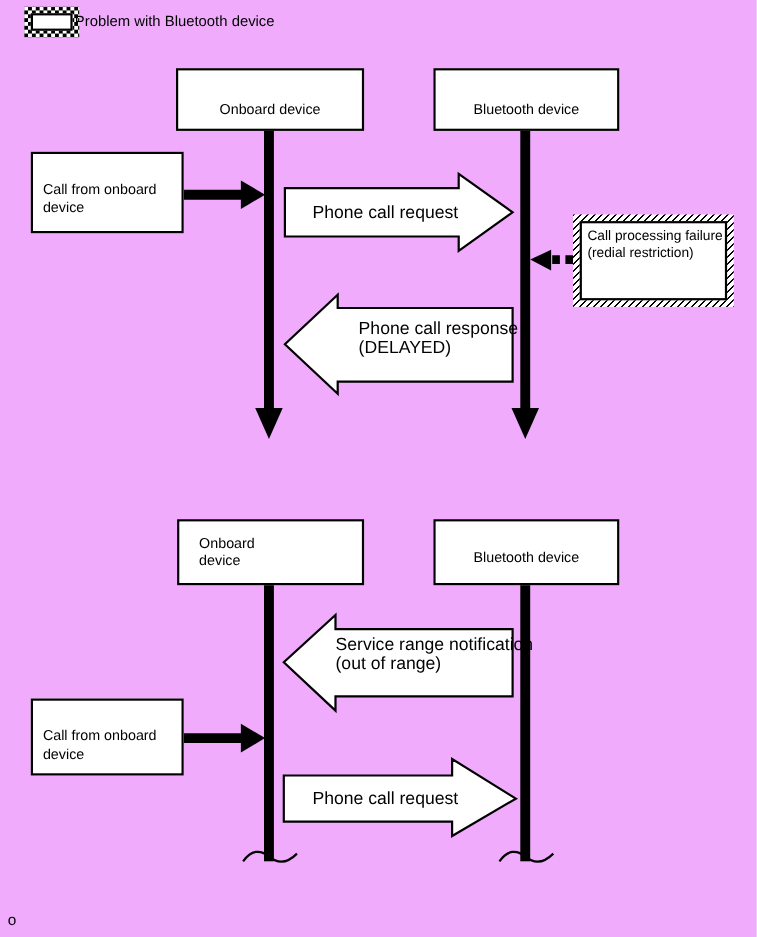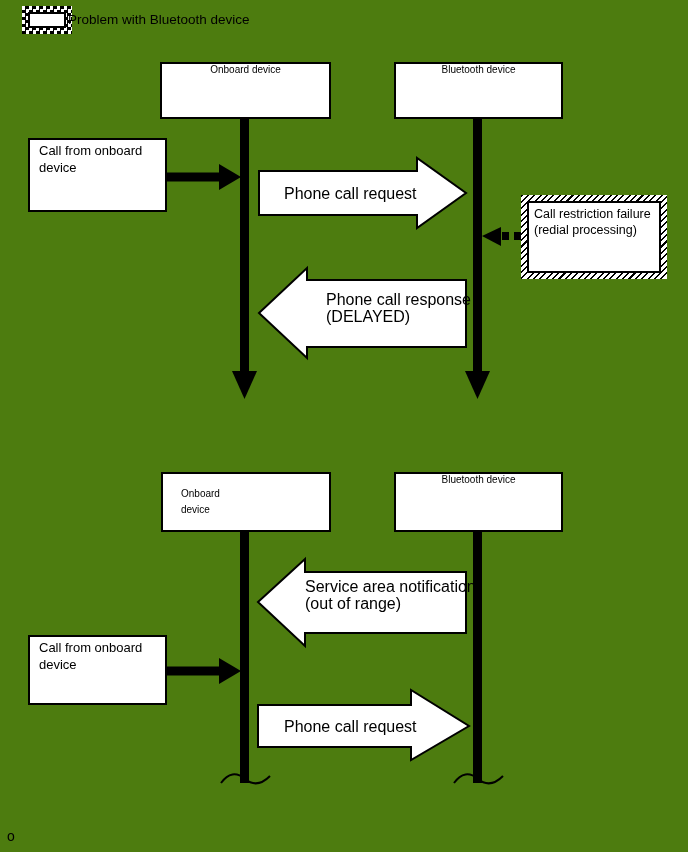--- a/index.html
+++ b/index.html
@@ -1,43 +1,43 @@
 <!DOCTYPE html>
 <html><head>
 <meta charset="utf-8">
 <style>
   html,body{margin:0;padding:0;background:#ffffff;}
   .canvas{
-    position:relative;width:688px;height:852px;background:#4d7c0f;
+    position:relative;width:688px;height:852px;background:#f0abfc;
     font-family:"Liberation Sans",sans-serif;color:#000;overflow:hidden;
   }
   .abs{position:absolute;box-sizing:border-box;}
   svg.linework{position:absolute;left:0;top:0;}
   
   .legend-icon{
     left:22px;top:6px;width:50px;height:28px;padding:6px;
     background:repeating-conic-gradient(#000 0% 25%, #fff 0% 50%);
     background-size:7px 7px;
   }
   .legend-icon .inner{width:100%;height:100%;background:#fff;border:2px solid #000;box-sizing:border-box;}
   .legend-label{left:68px;top:12px;font-size:13.5px;white-space:nowrap;}
   
   .actorbox{
-    border:2px solid #000;background:#fff;font-size:10px;
-    display:flex;align-items:flex-start;justify-content:center;text-align:center;
+    border:2px solid #000;background:#fff;font-size:13px;
+    display:flex;align-items:flex-end;justify-content:center;text-align:center;
   }
   .box-onboard-1{left:160px;top:62px;width:171px;height:57px;padding-bottom:10px;}
   .box-bluetooth-1{left:394px;top:62px;width:169px;height:57px;padding-bottom:10px;}
   .box-onboard-2{left:161px;top:472px;width:170px;height:60px;display:block;padding:12px 0 0 18px;text-align:left;line-height:16px;}
   .box-bluetooth-2{left:394px;top:472px;width:169px;height:60px;padding-bottom:16px;}
   .box-onboard-2 span{display:block;}
   
   .callbox{
     border:2px solid #000;background:#fff;font-size:13px;line-height:17px;
-    padding:2px 0 0 9px;
+    padding:23px 0 0 9px;
   }
   .callbox span{display:block;}
   .callbox-1{left:28px;top:138px;width:139px;height:74px;}
   .callbox-2{left:28px;top:635px;width:139px;height:70px;}
   
   .failure-outer{
     left:521px;top:195px;width:146px;height:84px;padding:6px;
     background:repeating-linear-gradient(135deg,#000 0 1.5px,#fff 1.5px 4.5px);
   }
   .failure-inner{
@@ -117,35 +117,35 @@
   </div>
 
   <div class="abs arrowlabel lbl-request-1">Phone call request</div>
   <div class="abs arrowlabel lbl-response">
     <span>Phone call response</span>
     <span>(DELAYED)</span>
   </div>
 
   <div class="abs failure-outer">
     <div class="failure-inner">
-      <span>Call restriction failure</span>
-      <span>(redial processing)</span>
+      <span>Call processing failure</span>
+      <span>(redial restriction)</span>
     </div>
   </div>
 
   <div class="abs actorbox box-onboard-2">
     <span>Onboard</span>
     <span>device</span>
   </div>
   <div class="abs actorbox box-bluetooth-2">
     <span>Bluetooth device</span>
   </div>
 
   <div class="abs arrowlabel lbl-service">
-    <span>Service area notification</span>
+    <span>Service range notification</span>
     <span>(out of range)</span>
   </div>
   <div class="abs arrowlabel lbl-request-2">Phone call request</div>
 
   <div class="abs callbox callbox-2">
     <span>Call from onboard</span>
     <span>device</span>
   </div>
 
   <div class="abs page-marker">o</div>

